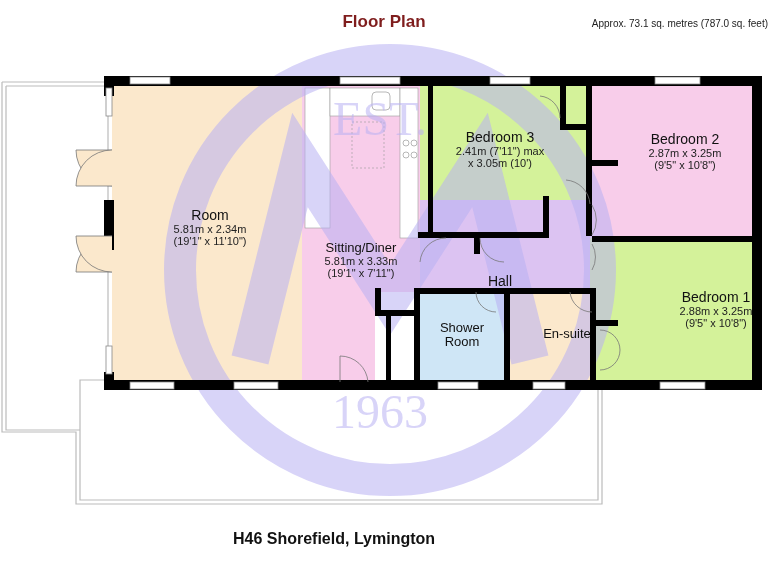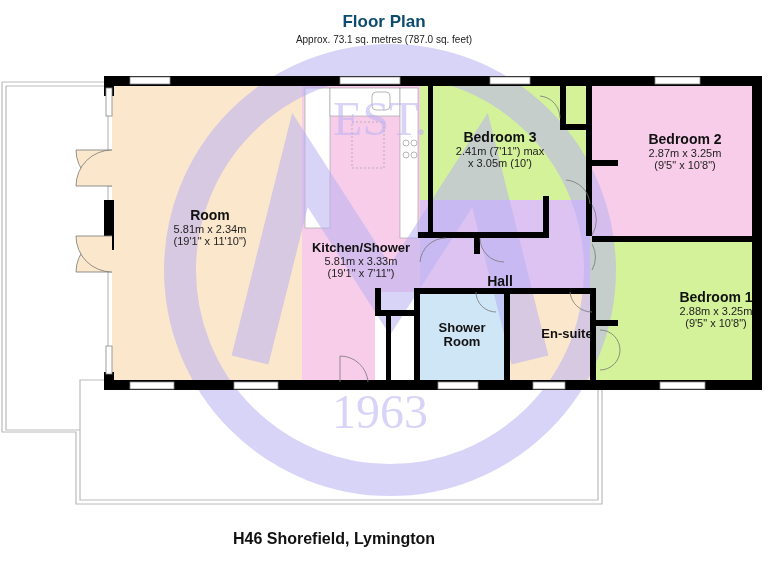--- a/index.html
+++ b/index.html
@@ -1,22 +1,22 @@
 <!DOCTYPE html>
 <html><head>
 <meta charset="utf-8">
 <style>
   html, body { margin: 0; padding: 0; background: #ffffff; }
   body { width: 768px; height: 576px; position: relative; overflow: hidden; font-family: "Liberation Sans", sans-serif; }
   #plan { position: absolute; left: 0; top: 0; width: 768px; height: 576px; }
-  .title { position: absolute; left: 0; width: 768px; top: 12px; text-align: center; font-weight: bold; font-size: 17px; color: #0c4a6e; }
-  .subtitle { position: absolute; left: 0; width: 768px; top: 34px; text-align: center; font-size: 10px; color: #222; }
+  .title { position: absolute; left: 0; width: 768px; top: 12px; text-align: center; font-weight: bold; font-size: 17px; color: #7f1d1d; }
+  .subtitle { position: absolute; left: 0; width: 768px; top: 18px; text-align: right; font-size: 10px; color: #222; }
   .address { position: absolute; left: 0; width: 668px; top: 530px; text-align: center; font-weight: bold; font-size: 16px; color: #111; }
   .room-label { position: absolute; text-align: center; color: #111; line-height: 1.1; }
-  .room-label .name { font-weight: bold; font-size: 14px; }
+  .room-label .name { font-weight: normal; font-size: 14px; }
   .room-label .dim { font-size: 11px; color: #222; }
   .room-label.small .name { font-size: 13px; }
 </style>
 </head>
 <body>
 
 <svg id="plan" viewBox="0 0 768 576" xmlns="http://www.w3.org/2000/svg">
 
   <g fill="none" stroke="#bbbbbb" stroke-width="1.2">
     <path d="M2,82 L108,82 L108,380 L80,380 L80,500 L598,500 L598,380"></path>
@@ -127,21 +127,21 @@
 <div class="title">Floor Plan</div>
 <div class="subtitle">Approx. 73.1 sq. metres (787.0 sq. feet)</div>
 
 <div class="room-label" style="left:150px; top:208px; width:120px;">
   <div class="name">Room</div>
   <div class="dim">5.81m x 2.34m</div>
   <div class="dim">(19'1" x 11'10")</div>
 </div>
 
 <div class="room-label small" style="left:302px; top:241px; width:118px;">
-  <div class="name">Kitchen/Shower</div>
+  <div class="name">Sitting/Diner</div>
   <div class="dim">5.81m x 3.33m</div>
   <div class="dim">(19'1" x 7'11")</div>
 </div>
 
 <div class="room-label" style="left:440px; top:130px; width:120px;">
   <div class="name">Bedroom 3</div>
   <div class="dim">2.41m (7'11") max</div>
   <div class="dim">x 3.05m (10')</div>
 </div>
 

